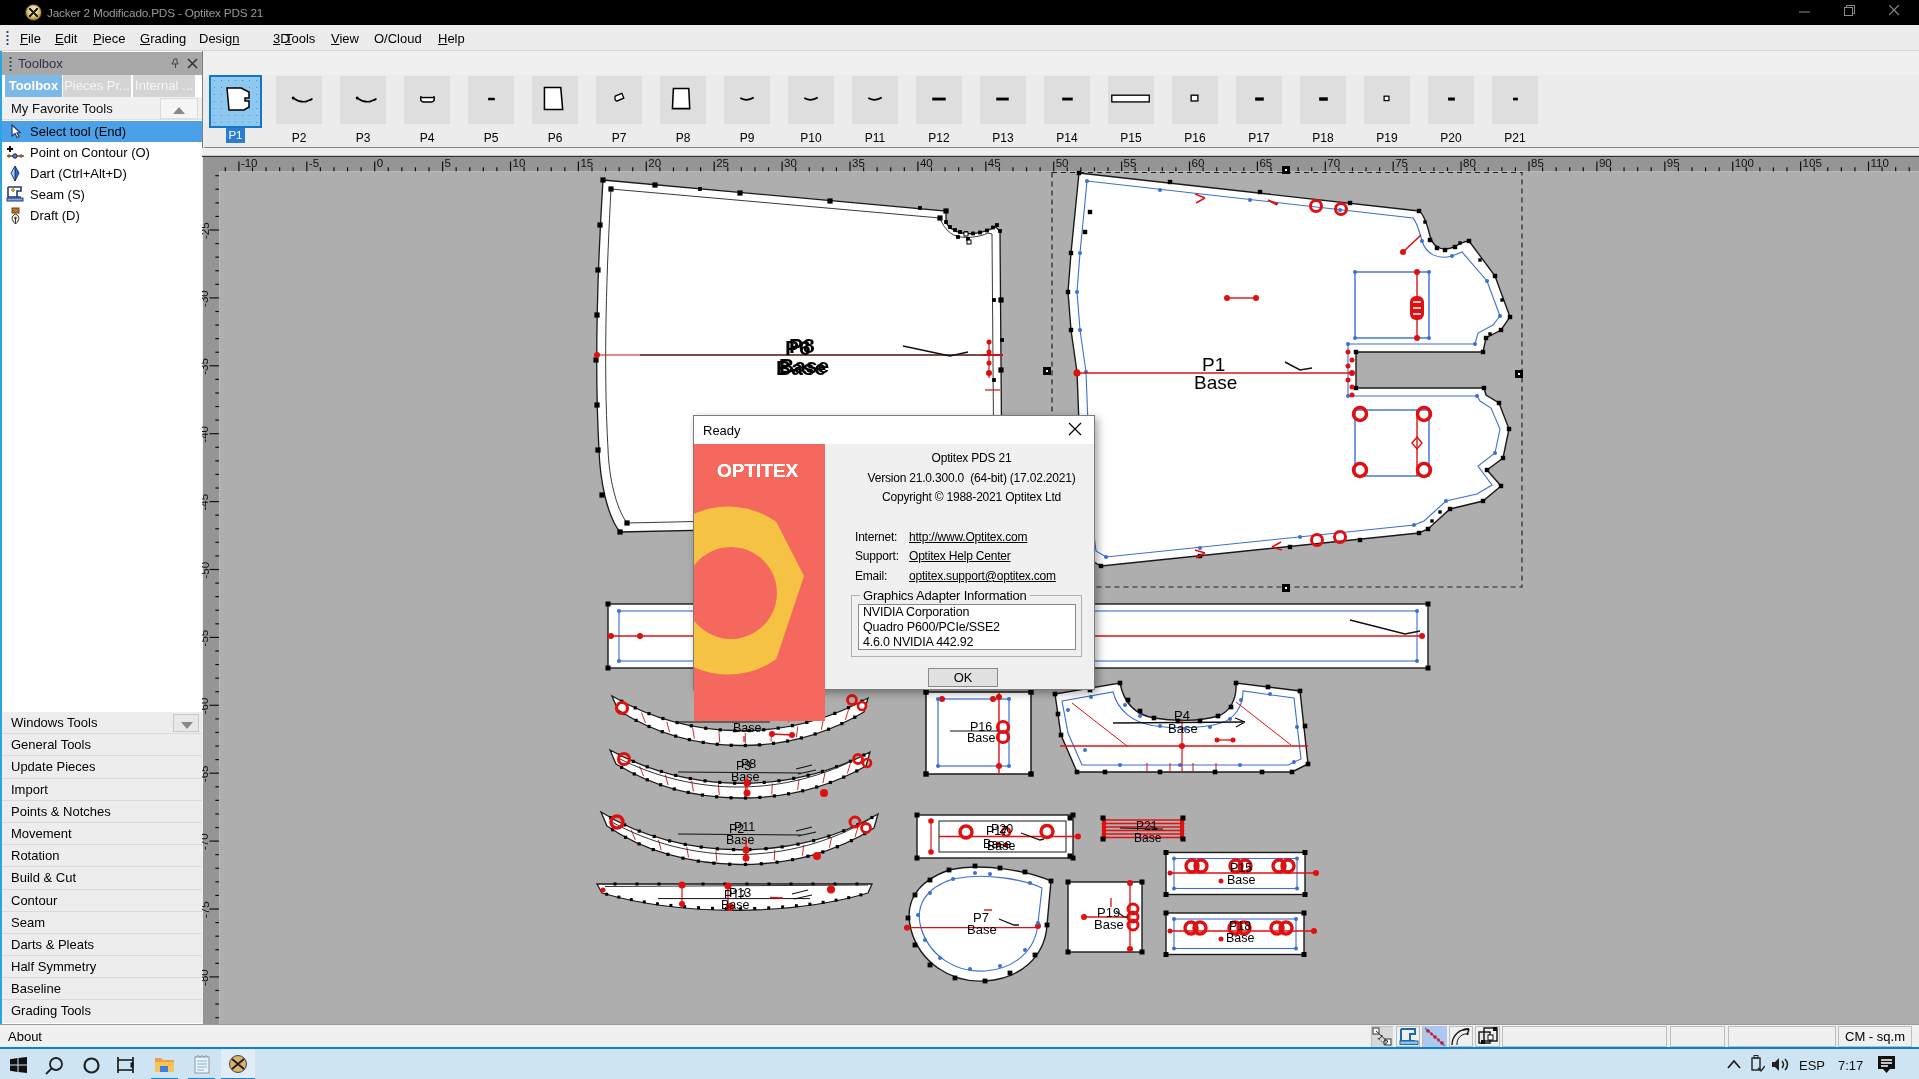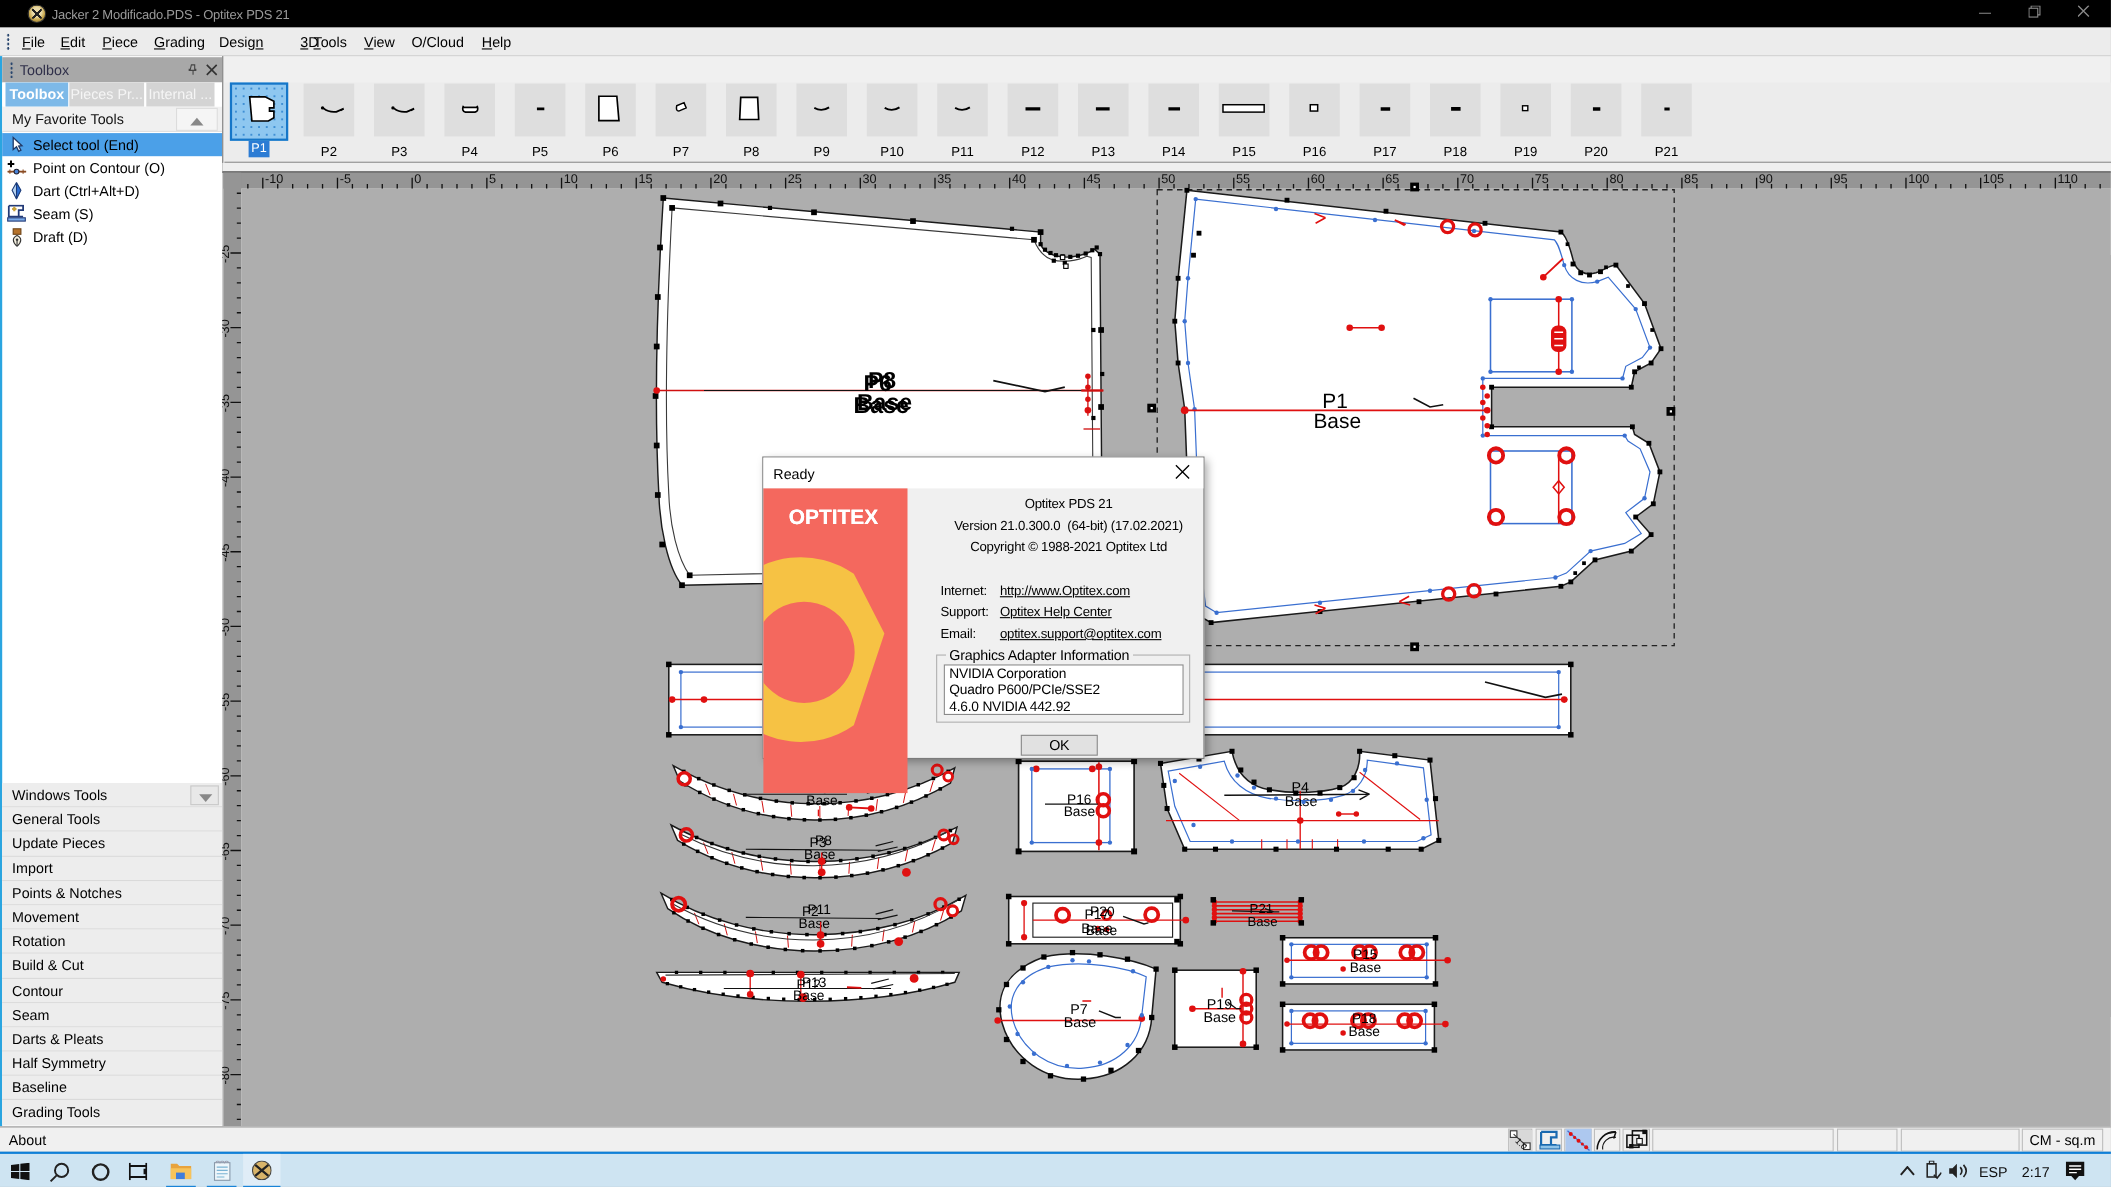--- a/index.html
+++ b/index.html
@@ -1333,18 +1333,18 @@
     <svg class="tbicon" style="left:1750px;top:6px;" width="15" height="19">
       <rect x="2" y="3" width="8" height="12" fill="none" stroke="#222" stroke-width="1.4"></rect>
       <rect x="4" y="0.5" width="4" height="2.5" fill="none" stroke="#222"></rect>
       <path d="M8,13 l3,3 l4,-5" fill="none" stroke="#222" stroke-width="1.4"></path>
     </svg>
     <svg class="tbicon" style="left:1771px;top:8px;" width="19" height="15">
       <path d="M1,5 h3 l4,-4 v13 l-4,-4 h-3 z" fill="#222"></path>
       <path d="M11,4 q3,3.5 0,7 M14,2 q5,5.5 0,11" fill="none" stroke="#222" stroke-width="1.5"></path>
     </svg>
     <div id="traytext" style="left:1799px;">ESP</div>
-    <div id="traytext" style="left:1838px;">2:17</div>
+    <div id="traytext" style="left:1838px;">7:17</div>
     <svg class="tbicon" style="left:1878px;top:7px;" width="17" height="18">
       <path d="M0,0 h17 v13 h-5 l-3.5,4 l-3.5,-4 h-5 z" fill="#111"></path>
       <path d="M3,4 h11 M3,7 h11 M3,10 h7" stroke="#fff" stroke-width="1.3"></path>
     </svg>
   </div>
 
 </body></html>

